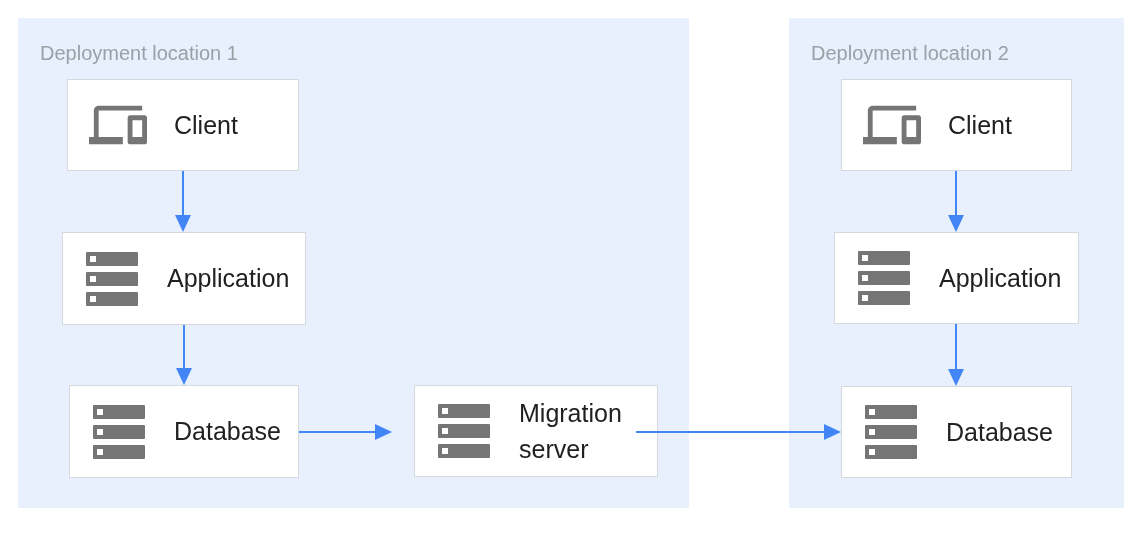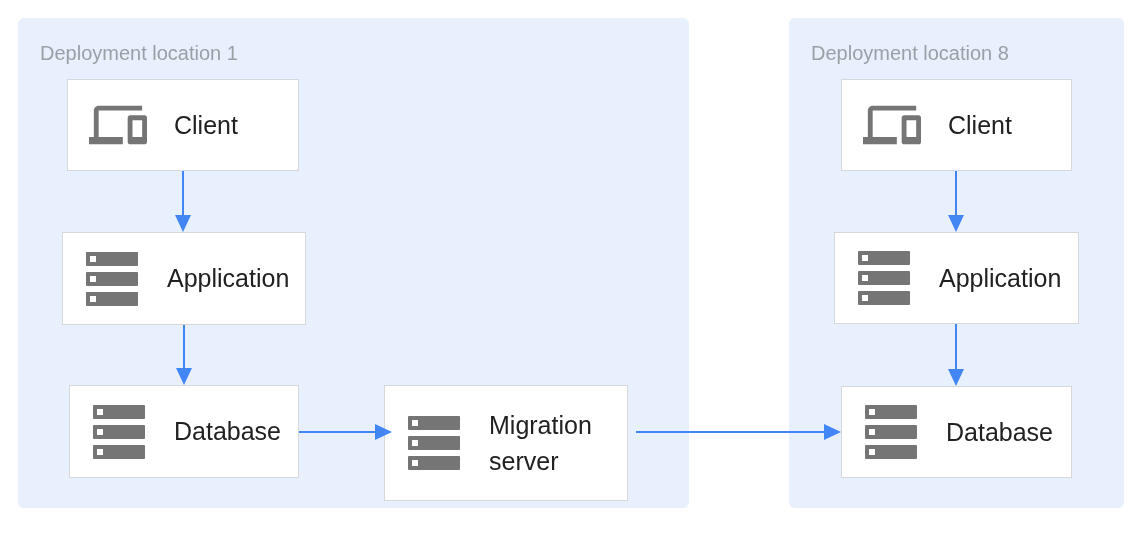--- a/index.html
+++ b/index.html
@@ -11,21 +11,20 @@
   .canvas {
     position: relative;
     width: 1148px;
     height: 536px;
     background: #ffffff;
     overflow: hidden;
   }
   .region {
     position: absolute;
     background: var(--region-bg, #E8F0FE);
-    border-radius: 6px;
   }
   .region-label {
     position: absolute;
     left: 22px;
     top: 24px;
     font-size: 20px;
     color: var(--region-text, #9AA0A6);
     white-space: nowrap;
   }
   .node {
@@ -75,21 +74,21 @@
 </style>
 </head>
 <body>
 
 <div class="canvas">
 
   <div class="region" style="left:18px; top:18px; width:671px; height:490px;">
     <div class="region-label">Deployment location 1</div>
   </div>
   <div class="region" style="left:789px; top:18px; width:335px; height:490px;">
-    <div class="region-label">Deployment location 8</div>
+    <div class="region-label">Deployment location 2</div>
   </div>
 
   <div class="node" style="left:67px; top:79px; width:232px; height:92px;">
     <span class="icon">
       <svg width="58" height="58" viewBox="0 0 24 24" fill="currentColor" aria-hidden="true">
         <path d="M4 6h18V4H4c-1.1 0-2 .9-2 2v11H0v3h14v-3H4V6zm19 2h-6c-.55 0-1 .45-1 1v10c0 .55.45 1 1 1h6c.55 0 1-.45 1-1V9c0-.55-.45-1-1-1zm-1 9h-4v-7h4v7z"></path>
       </svg>
     </span>
     <span class="node-label">Client</span>
   </div>
@@ -123,21 +122,21 @@
         <g fill="#ffffff">
           <rect x="6" y="4" width="6" height="6"></rect>
           <rect x="6" y="24" width="6" height="6"></rect>
           <rect x="6" y="44" width="6" height="6"></rect>
         </g>
       </svg>
     </span>
     <span class="node-label">Database</span>
   </div>
 
-  <div class="node" style="left:384px; top:385px; width:244px; height:116px;">
+  <div class="node" style="left:414px; top:385px; width:244px; height:92px;">
     <span class="icon">
       <svg width="56" height="54" viewBox="0 0 56 54" aria-hidden="true">
         <g fill="currentColor">
           <rect x="2" y="0" width="52" height="14" rx="1"></rect>
           <rect x="2" y="20" width="52" height="14" rx="1"></rect>
           <rect x="2" y="40" width="52" height="14" rx="1"></rect>
         </g>
         <g fill="#ffffff">
           <rect x="6" y="4" width="6" height="6"></rect>
           <rect x="6" y="24" width="6" height="6"></rect>

